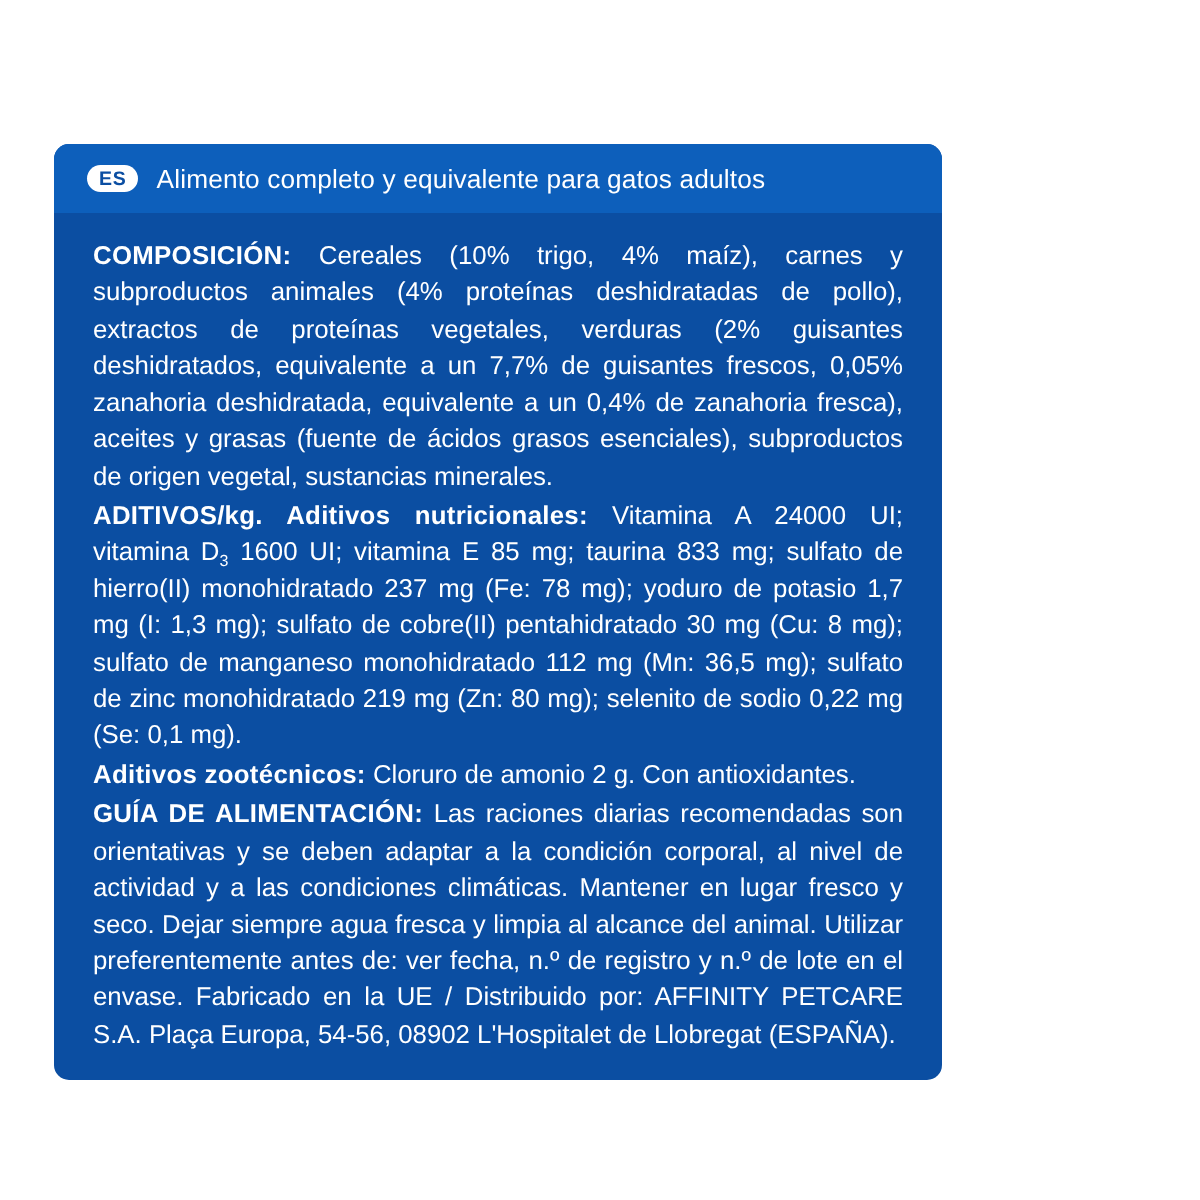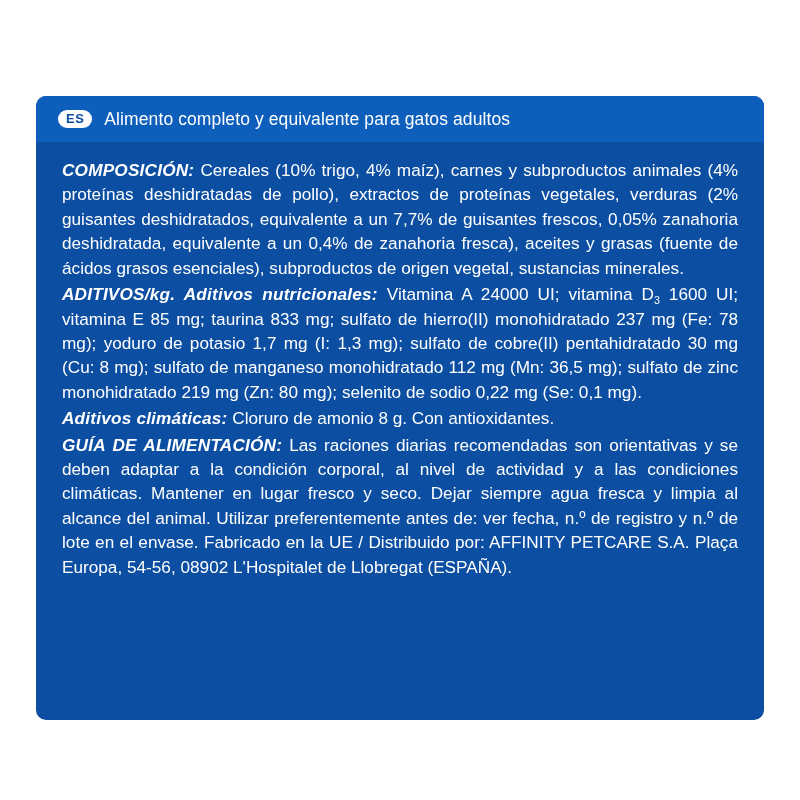--- a/index.html
+++ b/index.html
@@ -14,21 +14,21 @@
     position: relative;
     width: 800px;
     height: 800px;
     background: #ffffff;
     box-sizing: border-box;
   }
   .label-panel {
     position: absolute;
     left: 36px;
     top: 96px;
-    width: 728px;
+    width: 592px;
     height: 624px;
     background: #0b4ea2;
     border-radius: 10px;
     overflow: hidden;
   }
   .header-bar {
     position: relative;
     height: 46px;
     background: #0d5fbb;
     display: flex;
@@ -62,21 +62,20 @@
   .block {
     margin-bottom: 2px;
     text-align: left;
   }
   .block.justify {
     text-align: justify;
   }
   .heading {
     font-weight: bold;
     letter-spacing: 0.2px;
-    font-style: italic;
   }
   .sub {
     font-size: 0.62em;
     vertical-align: sub;
     line-height: 0;
   }
   p { margin: 0 0 4px 0; }
 </style>
 </head>
 <body>
@@ -93,21 +92,21 @@
 
       <p class="block justify">
         <span class="heading">COMPOSICIÓN:</span><span> Cereales (10% trigo, 4% maíz), carnes y subproductos animales (4% proteínas deshidratadas de pollo), extractos de proteínas vegetales, verduras (2% guisantes deshidratados, equivalente a un 7,7% de guisantes frescos, 0,05% zanahoria deshidratada, equivalente a un 0,4% de zanahoria fresca), aceites y grasas (fuente de ácidos grasos esenciales), subproductos de origen vegetal, sustancias minerales.</span>
       </p>
 
       <p class="block justify">
         <span class="heading">ADITIVOS/kg. Aditivos nutricionales:</span><span> Vitamina A 24000 UI; vitamina D</span><span class="sub">3</span><span> 1600 UI; vitamina E 85 mg; taurina 833 mg; sulfato de hierro(II) monohidratado 237 mg (Fe: 78 mg); yoduro de potasio 1,7 mg (I: 1,3 mg); sulfato de cobre(II) pentahidratado 30 mg (Cu: 8 mg); sulfato de manganeso monohidratado 112 mg (Mn: 36,5 mg); sulfato de zinc monohidratado 219 mg (Zn: 80 mg); selenito de sodio 0,22 mg (Se: 0,1 mg).</span>
       </p>
 
       <p class="block">
-        <span class="heading">Aditivos climáticas:</span><span> Cloruro de amonio 8 g. Con antioxidantes.</span>
+        <span class="heading">Aditivos zootécnicos:</span><span> Cloruro de amonio 2 g. Con antioxidantes.</span>
       </p>
 
       <p class="block justify">
         <span class="heading">GUÍA DE ALIMENTACIÓN:</span><span> Las raciones diarias recomendadas son orientativas y se deben adaptar a la condición corporal, al nivel de actividad y a las condiciones climáticas. Mantener en lugar fresco y seco. Dejar siempre agua fresca y limpia al alcance del animal. Utilizar preferentemente antes de: ver fecha, n.º de registro y n.º de lote en el envase. Fabricado en la UE / Distribuido por: AFFINITY PETCARE S.A. Plaça Europa, 54-56, 08902 L'Hospitalet de Llobregat (ESPAÑA).</span>
       </p>
 
     </div>
   </div>
 </div>
 

